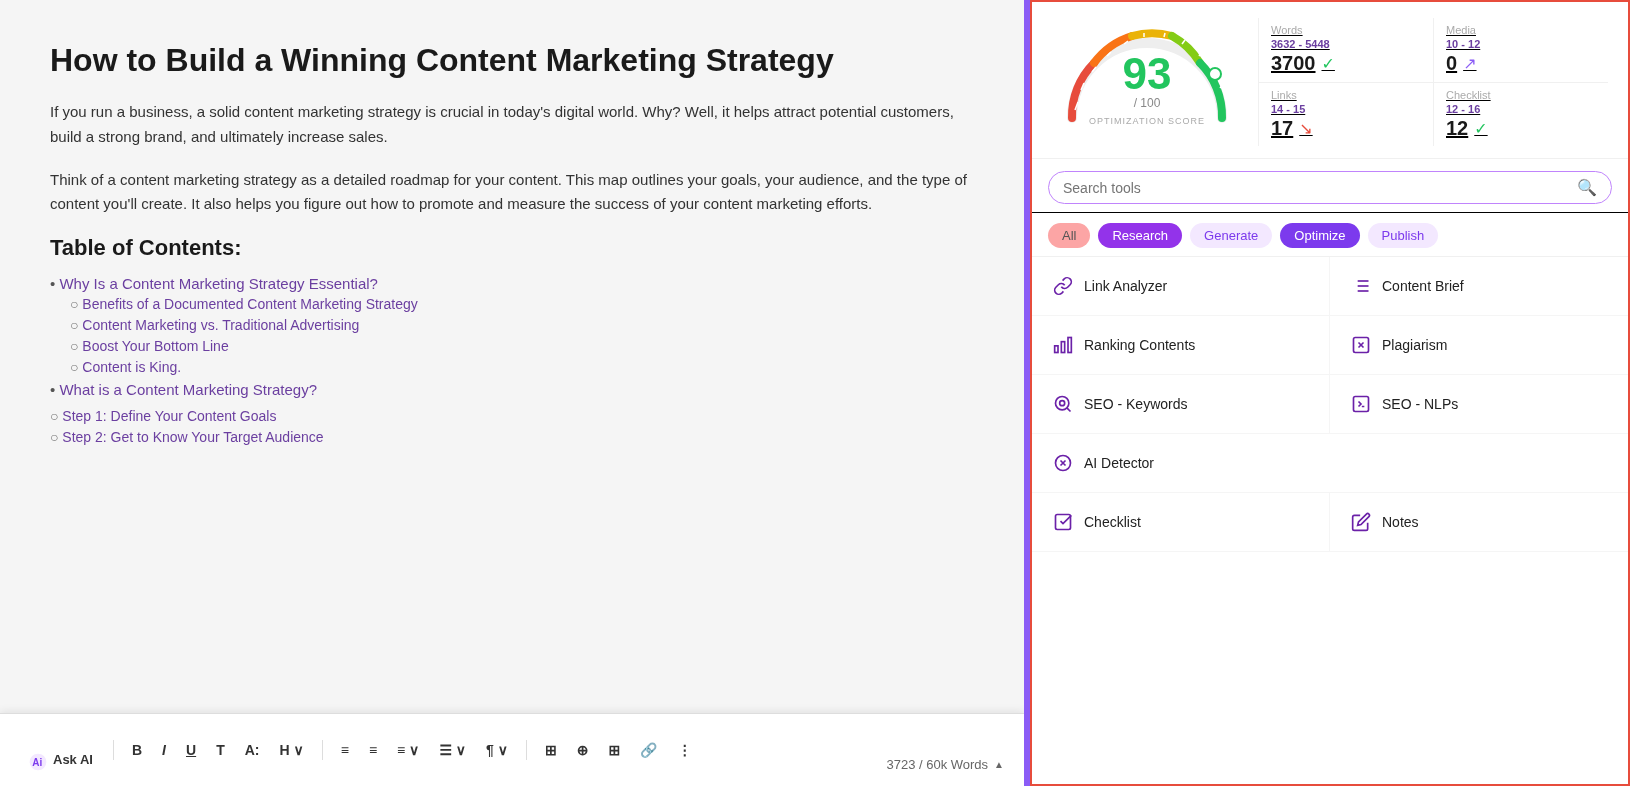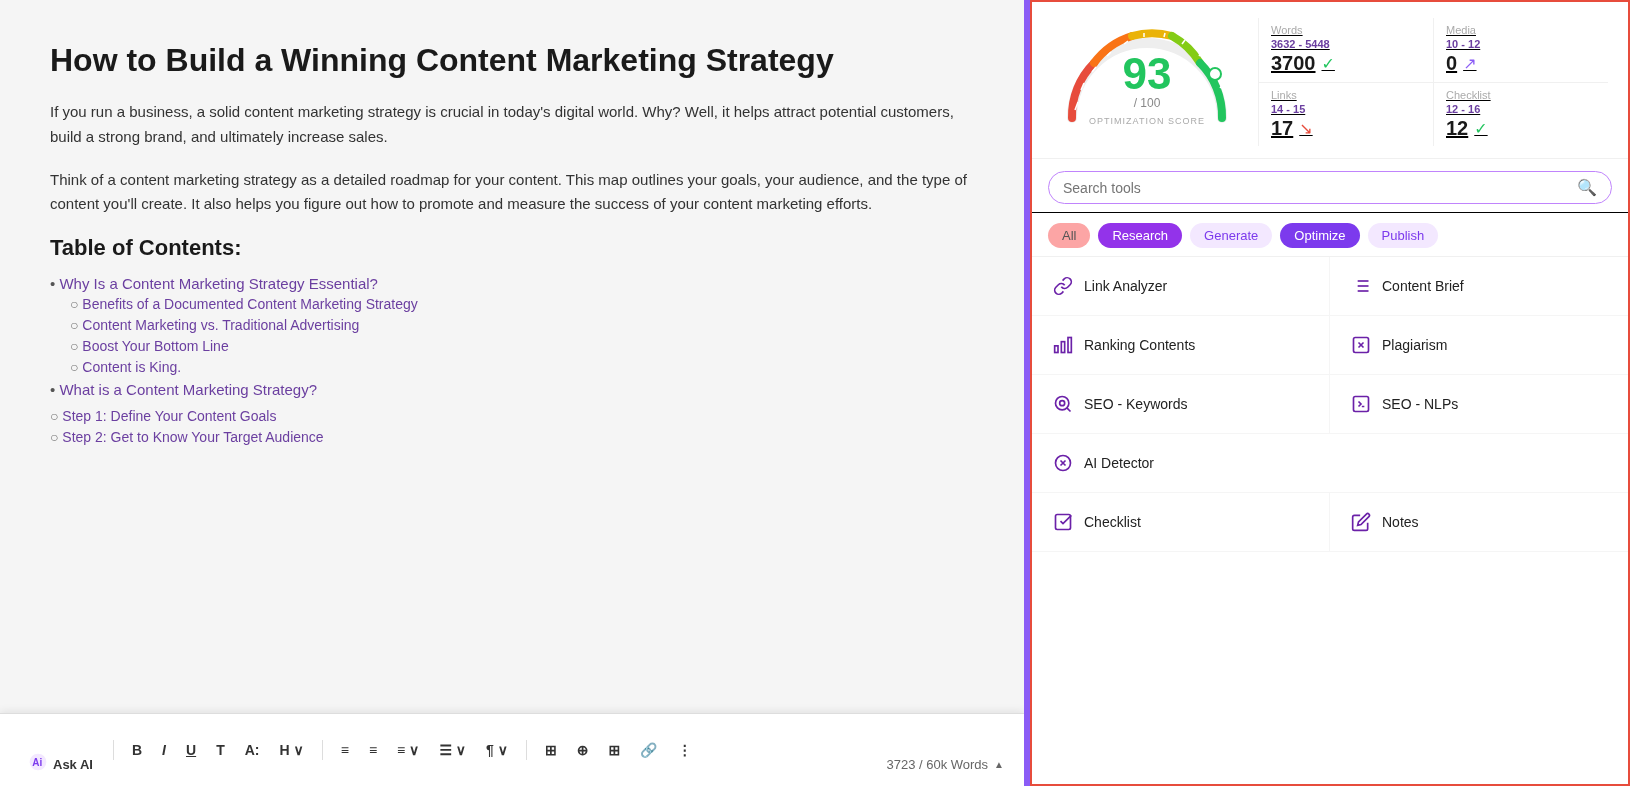--- a/index.html
+++ b/index.html
@@ -103,21 +103,21 @@
       border-top: 1px solid #ddd;
       padding: 10px 20px;
       display: flex;
       align-items: center;
       gap: 8px;
       box-shadow: 0 -2px 8px rgba(0,0,0,0.08);
     }
 
     .toolbar-ask-ai {
       display: flex;
-      align-items: flex-end;
+      align-items: flex-start;
       gap: 5px;
       font-size: 13px;
       font-weight: 600;
       color: #333;
       cursor: pointer;
       padding: 4px 8px;
       border-radius: 6px;
       margin-top: 24px;
     }
 

